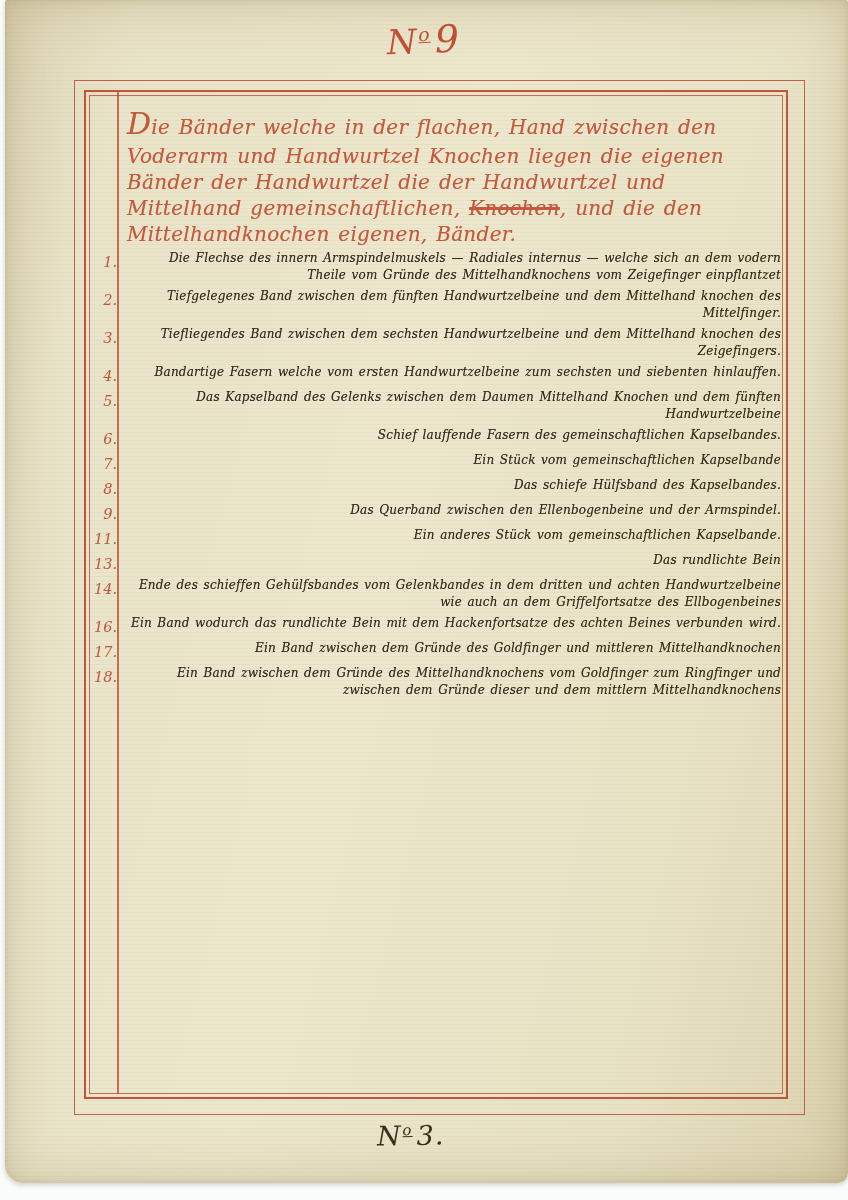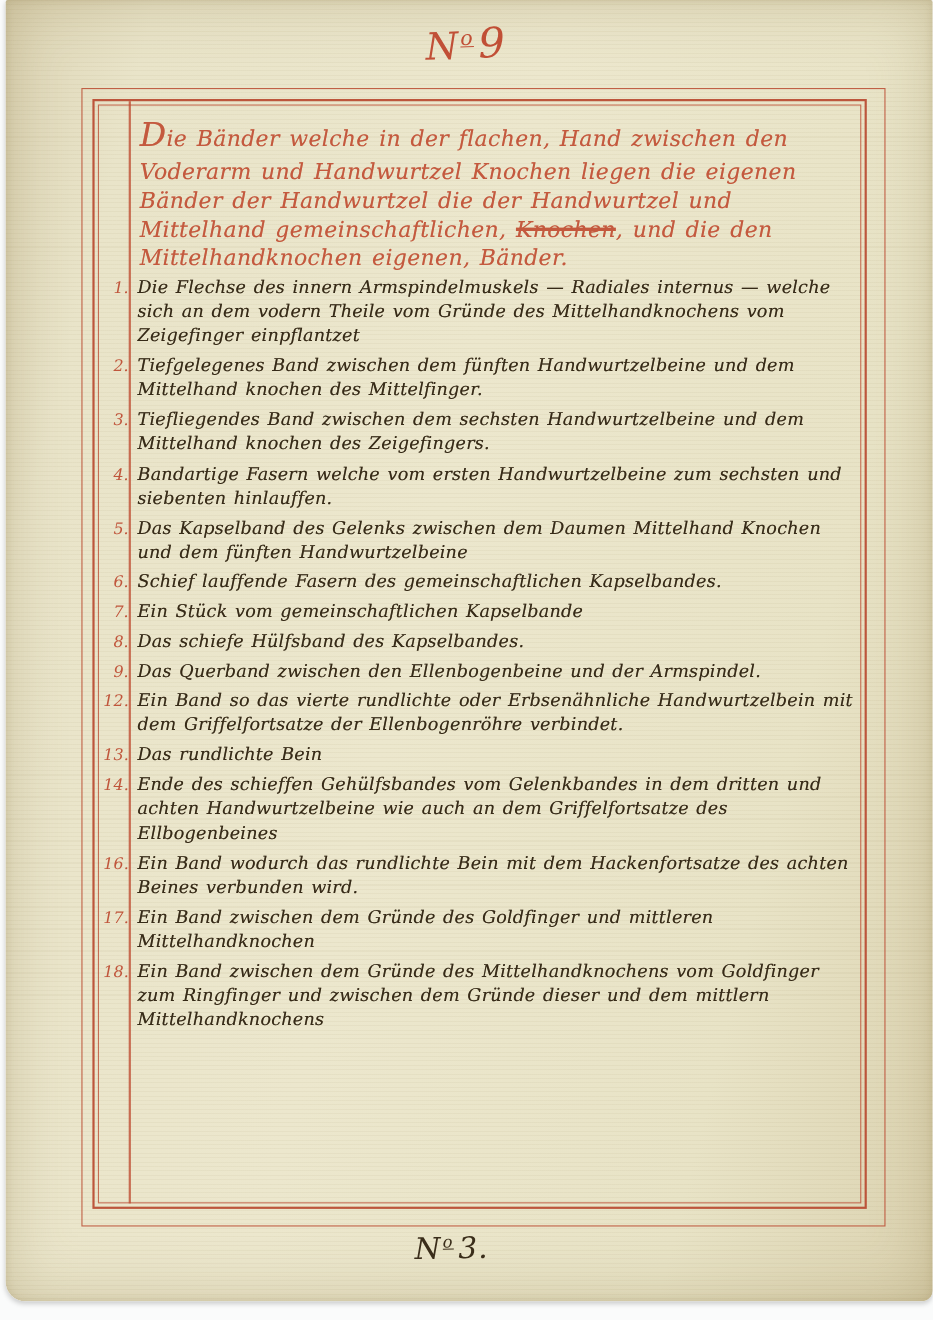--- a/index.html
+++ b/index.html
@@ -33,23 +33,23 @@
   
   .title{position:absolute;left:122px;top:104px;width:652px;
          color:#c4593e;font-style:italic;font-size:20px;line-height:1.3;
          word-spacing:2px;letter-spacing:.3px;text-shadow:0 0 .6px rgba(196,89,62,.5);}
   .title::first-letter{font-size:150%;}
   .struck{text-decoration:line-through;text-decoration-thickness:2.5px;}
   
   .items{position:absolute;left:84px;top:250px;width:692px;color:#362a17;}
   .item{display:grid;grid-template-columns:28px 1fr;column-gap:8px;margin-bottom:5px;}
   .inum{color:#c0563c;font-size:14.5px;text-align:right;padding-top:4px;font-style:italic;}
-  .itext{font-style:italic;font-size:16px;line-height:1.38;
+  .itext{font-style:italic;font-size:12px;line-height:1.38;
          word-spacing:1.5px;letter-spacing:.2px;
-         text-shadow:0 0 .5px rgba(54,42,23,.55);}
+         text-shadow:0 0 .5px rgba(54,42,23,.55);text-align:right;}
 </style>
 </head>
 <body>
 
 <div class="canvas">
   <div class="paper">
 
     <div class="nmark topmark">
       <span>N</span><sup>o</sup><span class="num">9</span>
     </div>
@@ -104,25 +104,25 @@
     <div class="inum">8.</div>
     <div class="itext">Das schiefe Hülfsband des Kapselbandes.</div>
   </div>
 
   <div class="item">
     <div class="inum">9.</div>
     <div class="itext">Das Querband zwischen den Ellenbogenbeine und der Armspindel.</div>
   </div>
 
 
+  <div class="item">
+    <div class="inum">11.</div>
+    <div class="itext">Ein anderes Stück vom gemeinschaftlichen Kapselbande.</div>
+  </div>
 
-  <div class="item">
-    <div class="inum">12.</div>
-    <div class="itext">Ein Band so das vierte rundlichte oder Erbsenähnliche Handwurtzelbein mit dem Griffelfortsatze der Ellenbogenröhre verbindet.</div>
-  </div>
 
   <div class="item">
     <div class="inum">13.</div>
     <div class="itext">Das rundlichte Bein</div>
   </div>
 
   <div class="item">
     <div class="inum">14.</div>
     <div class="itext">Ende des schieffen Gehülfsbandes vom Gelenkbandes in dem dritten und achten Handwurtzelbeine wie auch an dem Griffelfortsatze des Ellbogenbeines</div>
   </div>

